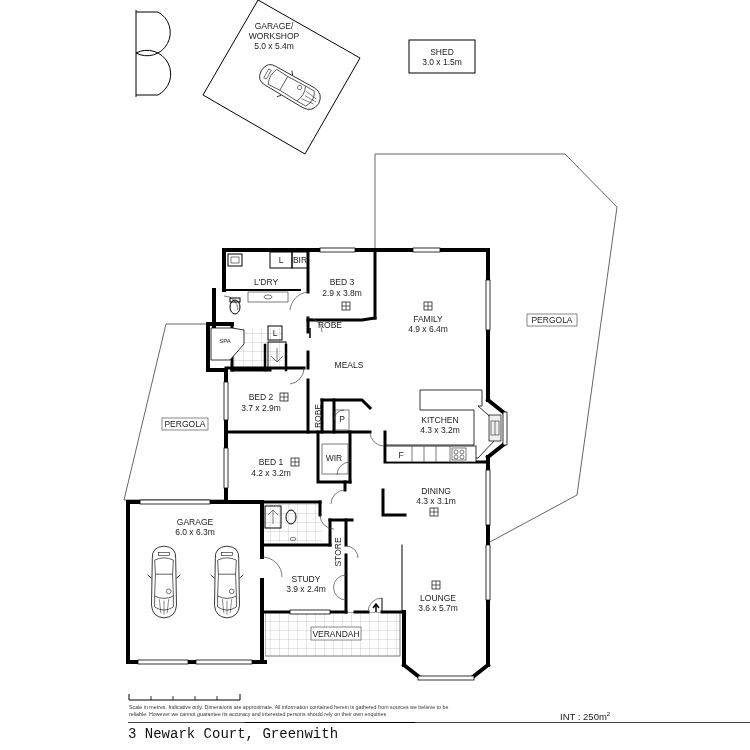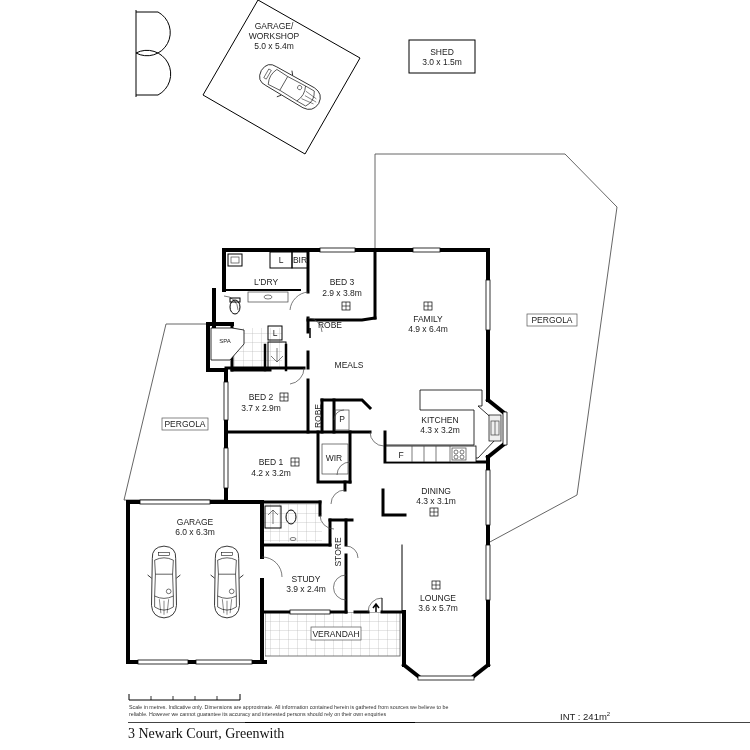--- a/index.html
+++ b/index.html
@@ -7,21 +7,21 @@
   #plan { position: absolute; left: 0; top: 0; width: 750px; height: 750px; }
   .lbl { font-family: "Liberation Sans", sans-serif; font-size: 8.5px; fill: #222; text-anchor: middle; }
   .lbl-sm { font-family: "Liberation Sans", sans-serif; font-size: 6px; fill: #222; text-anchor: middle; }
   .wall { stroke: #000; stroke-width: 4; fill: none; stroke-linecap: square; }
   .thin { stroke: #000; stroke-width: 1; fill: none; }
   .hair { stroke: #444; stroke-width: 0.7; fill: none; }
   .hatch { stroke: #c4c4c4; stroke-width: 1; }
   .outline { stroke: #555; stroke-width: 0.9; fill: none; }
   .win { stroke: #000; stroke-width: 0.8; fill: #fff; }
   .disclaimer { position: absolute; left: 129px; top: 704px; width: 330px; font-size: 5.3px; line-height: 7px; color: #333; }
-  .address { position: absolute; left: 128px; top: 726px; font-family: Liberation Serif, serif; font-size: 14px; color: #111; }
+  .address { position: absolute; left: 128px; top: 726px; font-family: Liberation Mono, monospace; font-size: 14px; color: #111; }
   .area { position: absolute; left: 560px; top: 711px; font-size: 9.5px; color: #222; }
   .area sup { font-size: 6px; }
   .rule-long { position: absolute; left: 128px; top: 722px; width: 622px; height: 1px; background: #444; }
   .rule-dark { position: absolute; left: 245px; top: 722px; width: 170px; height: 1px; background: #000; }
 </style>
 </head>
 <body>
 
 <svg id="plan" viewBox="0 0 750 750" xmlns="http://www.w3.org/2000/svg">
   <defs>
@@ -337,15 +337,15 @@
     <line x1="240" y1="694" x2="240" y2="700" stroke="#000" stroke-width="1"></line>
   </g>
 </svg>
 
 <div class="disclaimer">Scale in metres. Indicative only. Dimensions are approximate. All information contained herein is gathered from sources we believe to be reliable. However we cannot guarantee its accuracy and interested persons should rely on their own enquiries</div>
 <div class="rule-long"></div>
 <div class="rule-dark"></div>
 <div class="area">
   <span>INT</span>
   <span>:</span>
-  <span>241m</span><sup>2</sup>
+  <span>250m</span><sup>2</sup>
 </div>
 <div class="address">3 Newark Court, Greenwith</div>
 
 </body></html>

